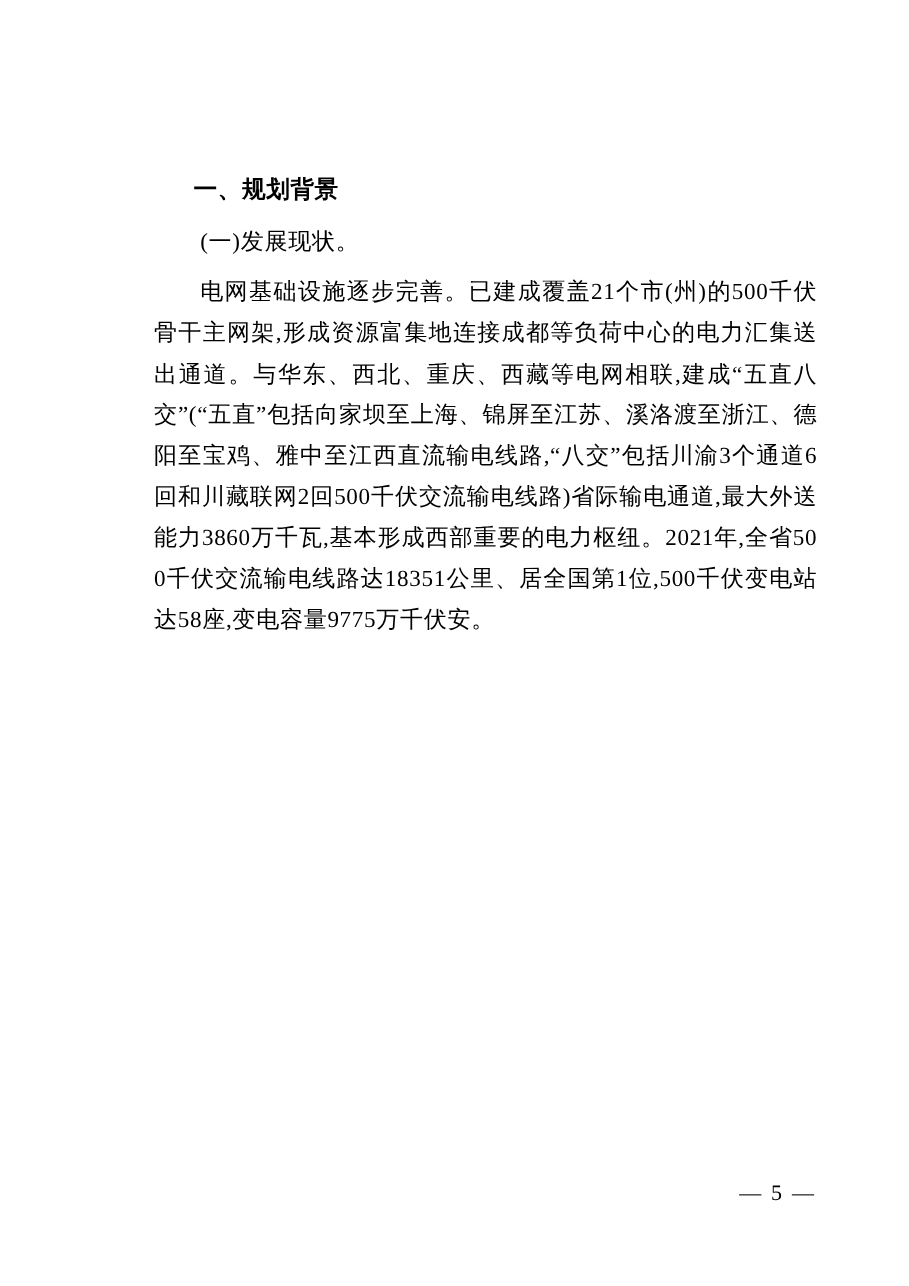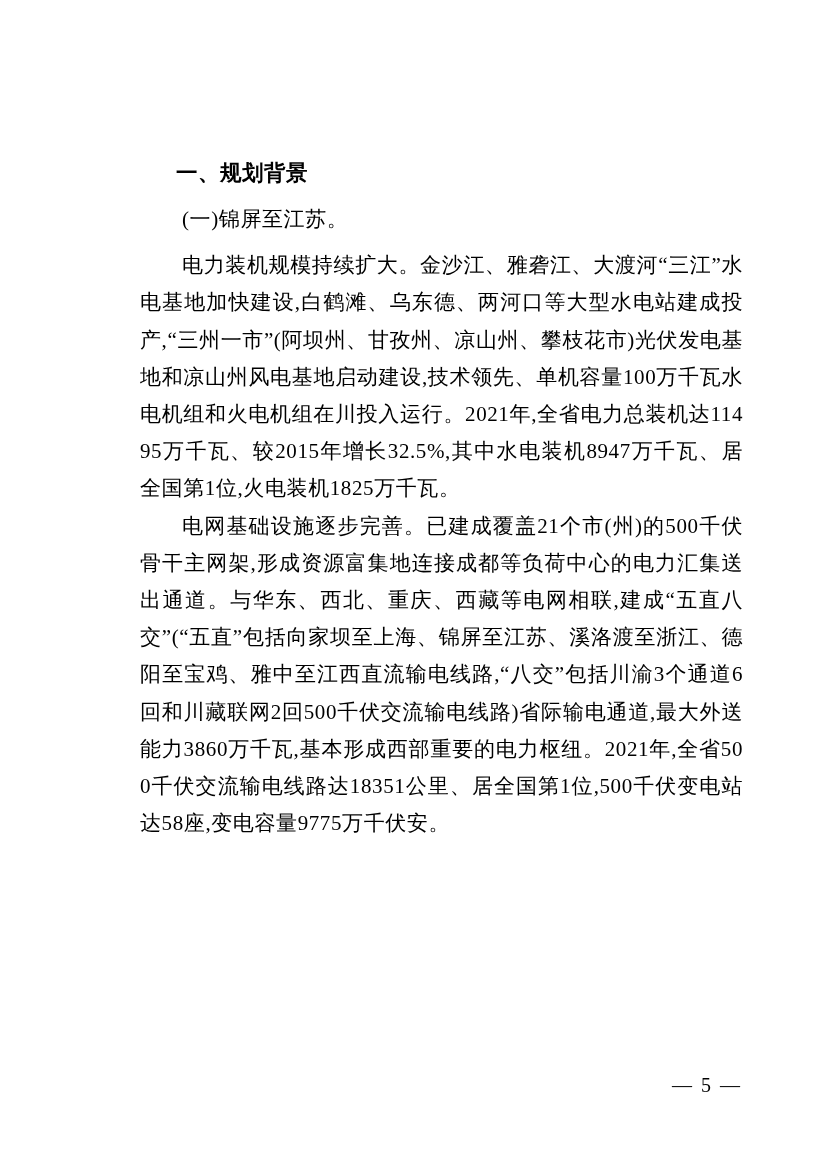--- a/index.html
+++ b/index.html
@@ -74,23 +74,22 @@
 </style>
 </head>
 <body>
 
 <div id="page">
 
   <div id="content">
 
     <h1 class="heading">一、规划背景</h1>
 
-    <p class="para sub">(一)锦屏至江苏。</p>
+    <p class="para sub">(一)发展现状。</p>
 
-    <p class="para body">电力装机规模持续扩大。金沙江、雅砻江、大渡河“三江”水电基地加快建设,白鹤滩、乌东德、两河口等大型水电站建成投产,“三州一市”(阿坝州、甘孜州、凉山州、攀枝花市)光伏发电基地和凉山州风电基地启动建设,技术领先、单机容量100万千瓦水电机组和火电机组在川投入运行。2021年,全省电力总装机达11495万千瓦、较2015年增长32.5%,其中水电装机8947万千瓦、居全国第1位,火电装机1825万千瓦。</p>
 
     <p class="para body">电网基础设施逐步完善。已建成覆盖21个市(州)的500千伏骨干主网架,形成资源富集地连接成都等负荷中心的电力汇集送出通道。与华东、西北、重庆、西藏等电网相联,建成“五直八交”(“五直”包括向家坝至上海、锦屏至江苏、溪洛渡至浙江、德阳至宝鸡、雅中至江西直流输电线路,“八交”包括川渝3个通道6回和川藏联网2回500千伏交流输电线路)省际输电通道,最大外送能力3860万千瓦,基本形成西部重要的电力枢纽。2021年,全省500千伏交流输电线路达18351公里、居全国第1位,500千伏变电站达58座,变电容量9775万千伏安。</p>
 
 
   </div>
 
   <div id="page-number">— 5 —</div>
 
 </div>
 

